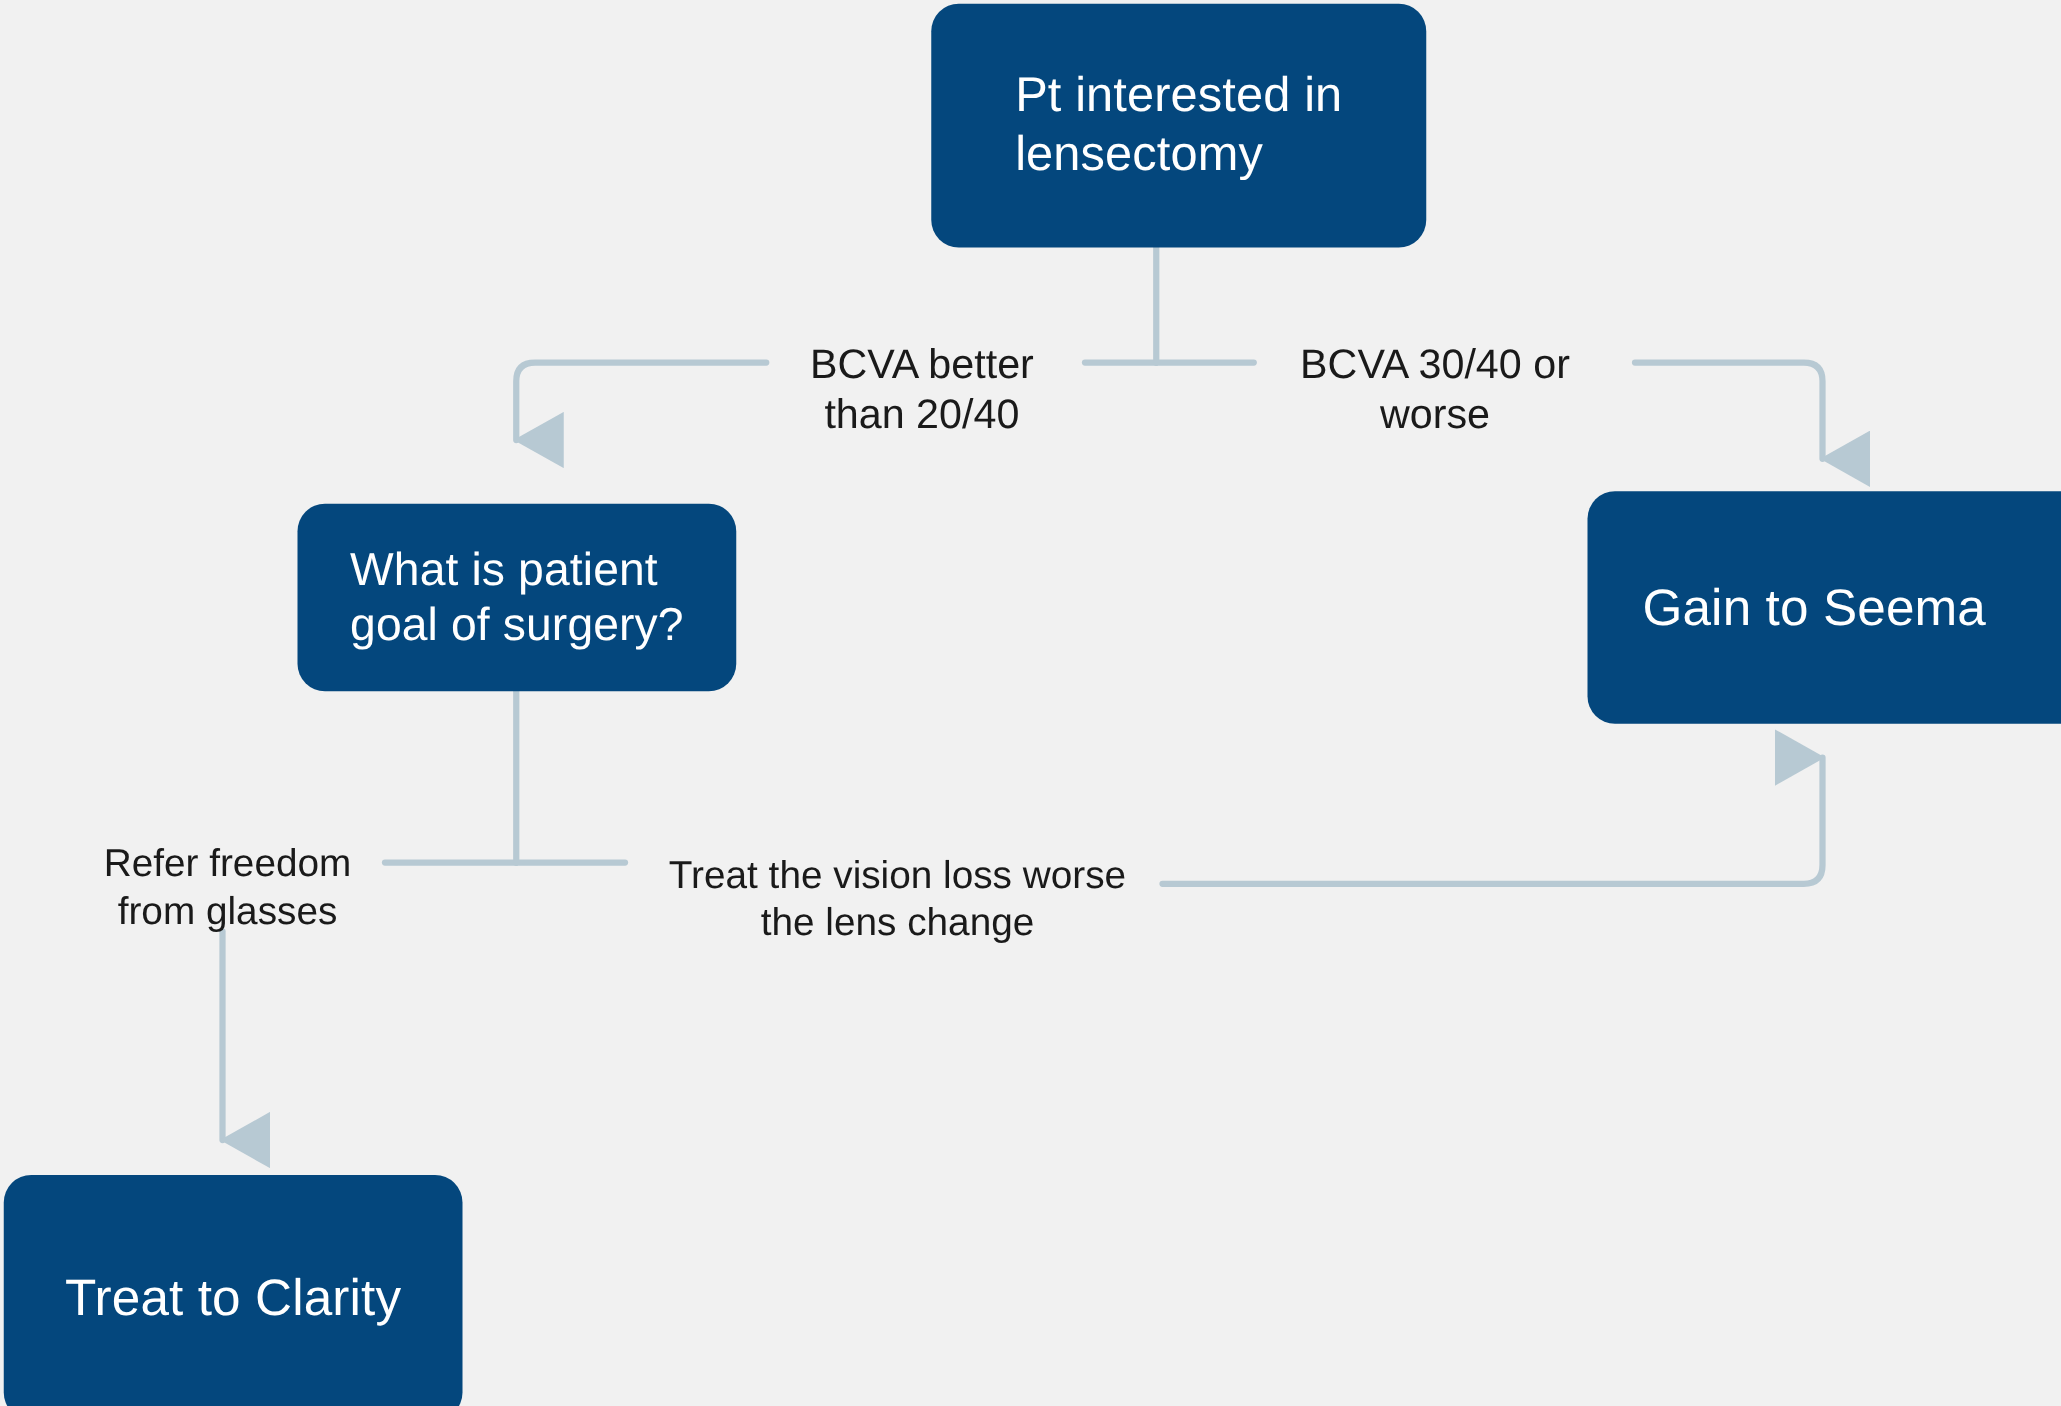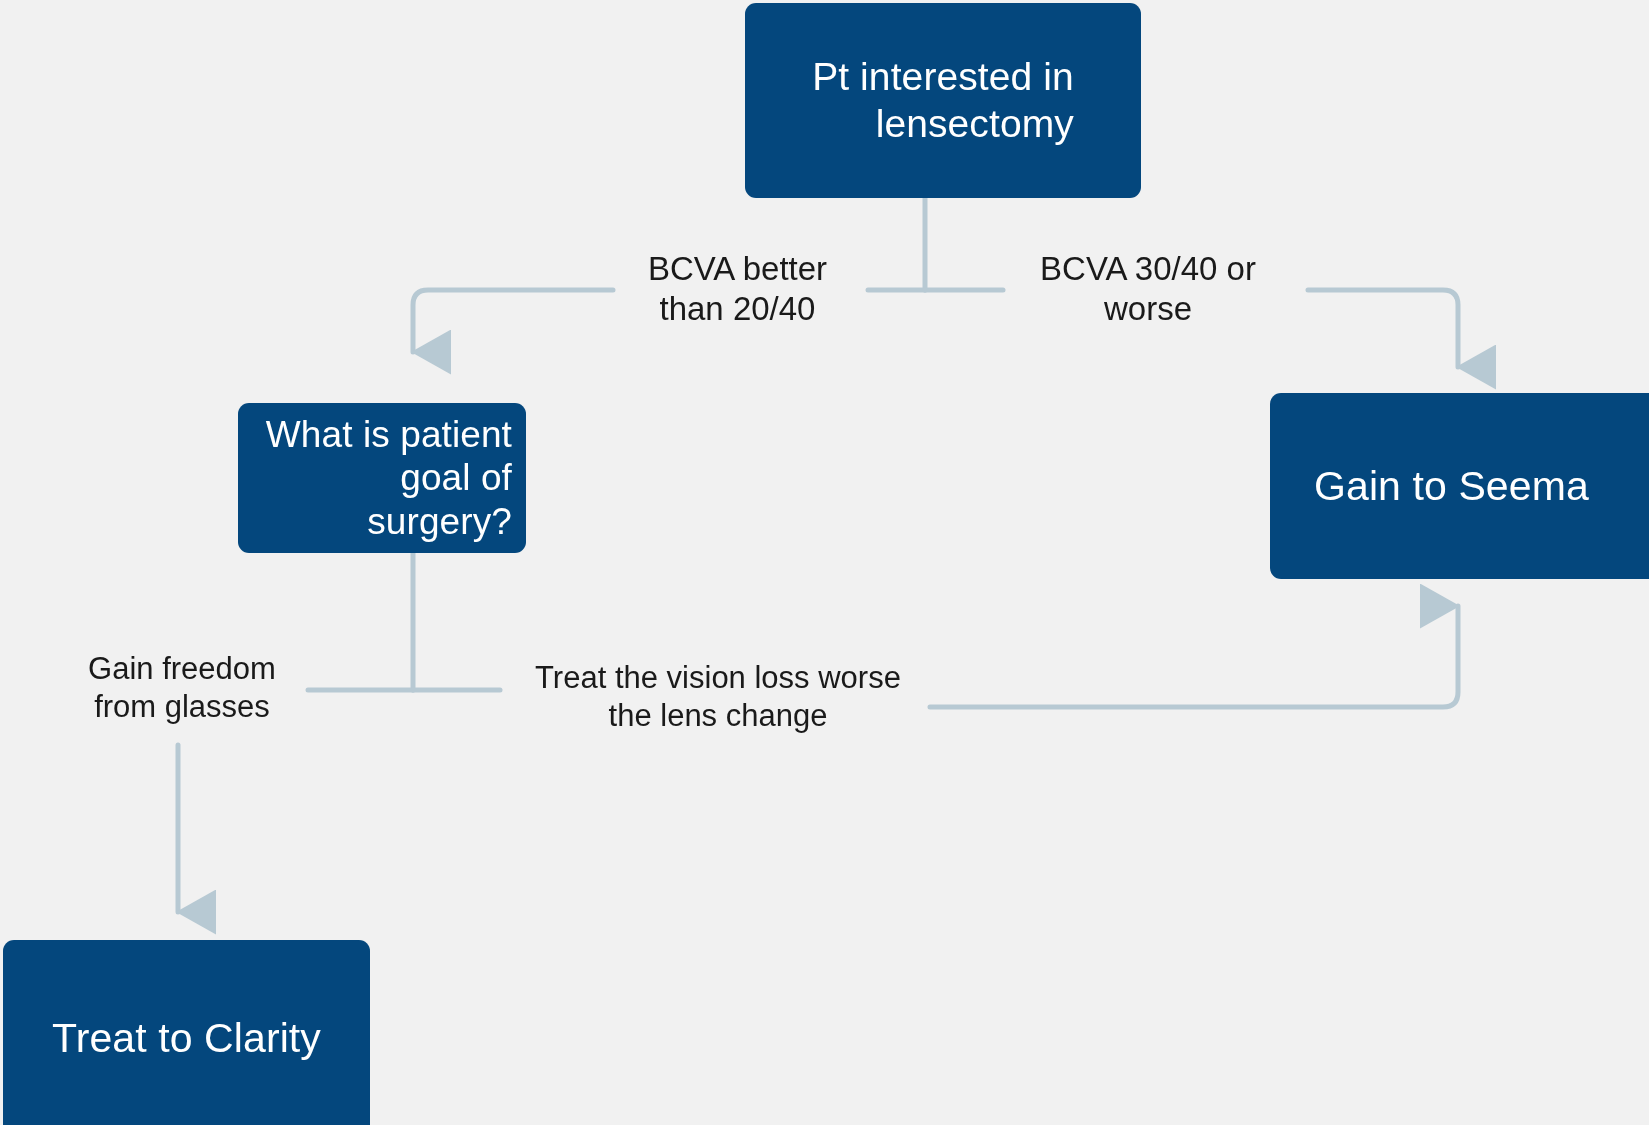--- a/index.html
+++ b/index.html
@@ -20,48 +20,48 @@
     position: absolute;
     left: 0;
     top: 0;
     width: 1649px;
     height: 1125px;
     pointer-events: none;
   }
   .node {
     position: absolute;
     background: #04477d;
-    border-radius: 11px;
+    border-radius: 22px;
     display: flex;
     align-items: center;
     justify-content: center;
     box-sizing: border-box;
     color: #ffffff;
-    text-align: right;
+    text-align: left;
     line-height: 1.18;
     letter-spacing: 0.1px;
     padding: 6px 14px;
     font-weight: 400;
   }
   .node-label {
     display: block;
     white-space: pre-line;
   }
 
   #node-start {
     left: 745px;
     top: 3px;
     width: 396px;
     height: 195px;
     font-size: 39px;
   }
   #node-goal {
     left: 238px;
     top: 403px;
-    width: 288px;
+    width: 351px;
     height: 150px;
     font-size: 37px;
   }
   #node-seema {
     left: 1270px;
     top: 393px;
     width: 420px;
     height: 186px;
     font-size: 41px;
     justify-content: flex-start;
@@ -75,20 +75,21 @@
     font-size: 41px;
   }
 
   .edge-label {
     position: absolute;
     color: #1a1a1a;
     text-align: center;
     line-height: 1.22;
     white-space: pre-line;
     font-weight: 400;
+    margin-top: 22px;
   }
   #label-better {
     left: 600px;
     top: 249px;
     width: 275px;
     font-size: 33px;
   }
   #label-worse {
     left: 1002px;
     top: 249px;
@@ -162,18 +163,18 @@
   </div>
 
   <div class="node" id="node-clarity">
     <span class="node-label">Treat to Clarity</span>
   </div>
 
   <div class="edge-label" id="label-better">BCVA better
 than 20/40</div>
   <div class="edge-label" id="label-worse">BCVA  30/40 or
 worse</div>
-  <div class="edge-label" id="label-glasses">Gain freedom
+  <div class="edge-label" id="label-glasses">Refer freedom
 from glasses</div>
   <div class="edge-label" id="label-treat">Treat the vision loss worse
 the lens change</div>
 
 </div>
 
 </body></html>

